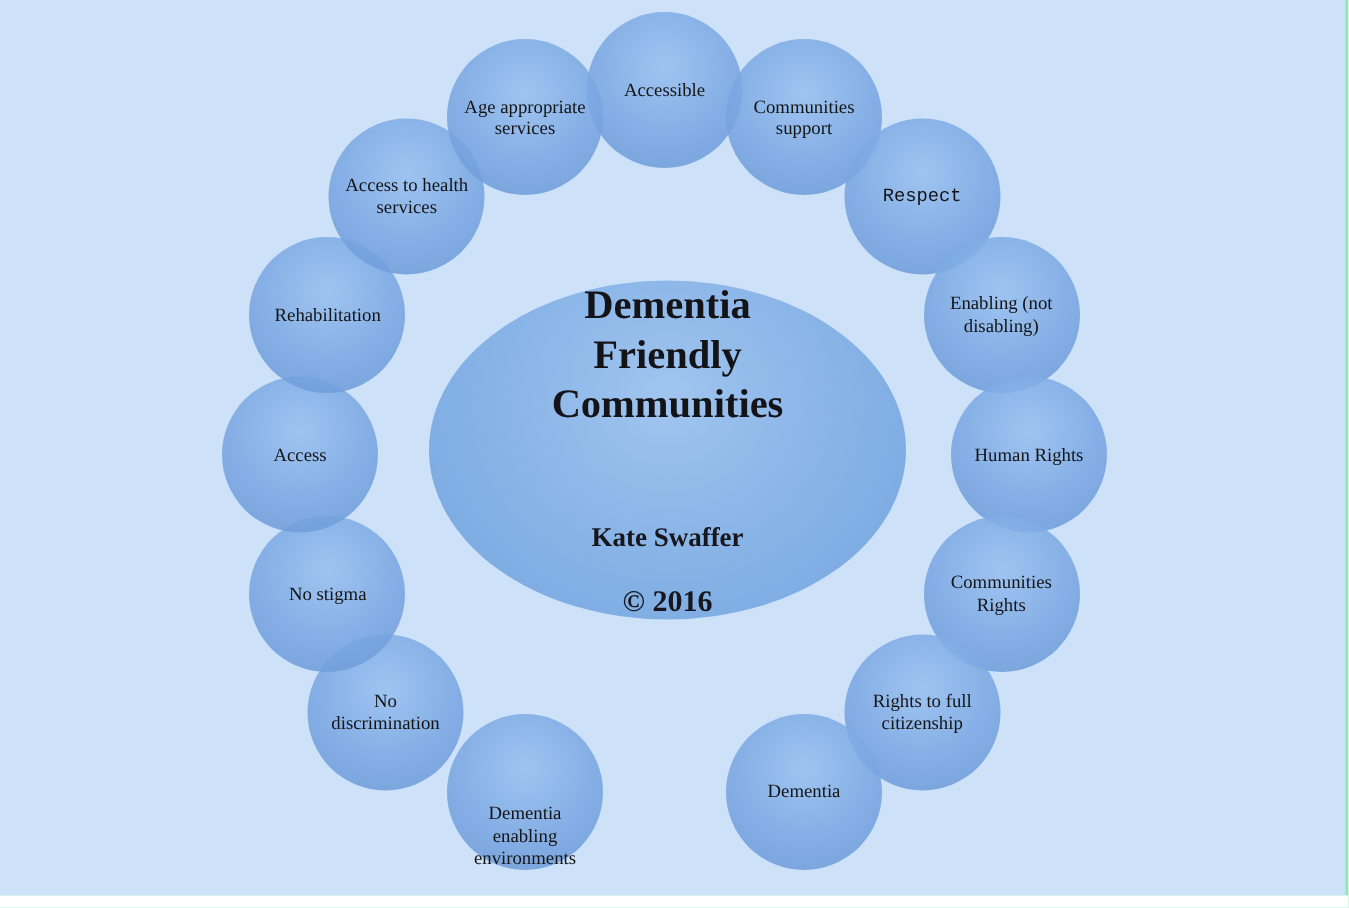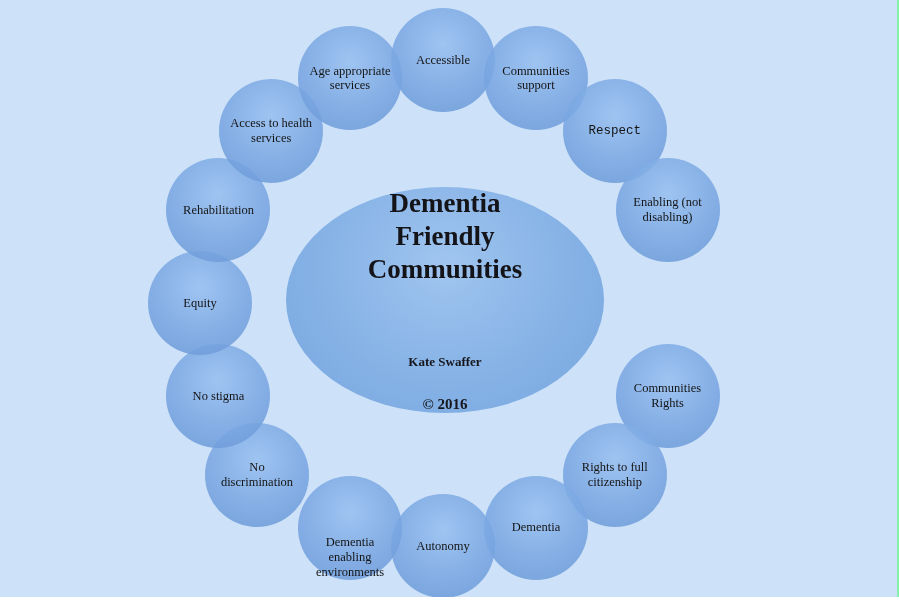--- a/index.html
+++ b/index.html
@@ -63,28 +63,28 @@
   }
   .title {
     white-space: pre-line;
     font-size: 27px;
     font-weight: bold;
     line-height: 1.22;
     color: #131318;
     margin-bottom: 9px;
   }
   .author {
-    font-size: 13px;
+    font-size: 18px;
     font-weight: bold;
     color: #16161c;
     margin-bottom: 4px;
     margin-top: 37px;
   }
   .copyright {
-    font-size: 15px;
+    font-size: 20px;
     font-weight: bold;
     color: #16161c;
   }
   .bottom-strip {
     position: absolute;
     left: 0;
     top: 597px;
     width: 899px;
     height: 8px;
     background: #ffffff;
@@ -102,43 +102,43 @@
   </div>
       <div class="circle" style="left: 483.992px; top: 26.4973px;">
     <span class="circle-label">Communities support</span>
   </div>
       <div class="circle" style="left: 562.827px; top: 79.1731px; font-family: Liberation Mono, monospace;">
     <span class="circle-label">Respect</span>
   </div>
       <div class="circle" style="left: 615.503px; top: 158.008px;">
     <span class="circle-label">Enabling (not disabling)</span>
   </div>
+      <div class="circle" style="left: 634px; top: 251px;">
+    <span class="circle-label">Human Rights</span>
+  </div>
       <div class="circle" style="left: 615.503px; top: 343.992px;">
     <span class="circle-label">Communities Rights</span>
   </div>
       <div class="circle" style="left: 562.827px; top: 422.827px;">
     <span class="circle-label">Rights to full citizenship</span>
   </div>
       <div class="circle" style="left: 483.992px; top: 475.503px;">
     <span class="circle-label">Dementia</span>
-  </div>
-      <div class="circle" style="left: 391px; top: 494px;">
-    <span class="circle-label">Autonomy</span>
   </div>
       <div class="circle" style="left: 298.008px; top: 475.503px; align-items: flex-end;">
     <span class="circle-label">Dementia enabling environments</span>
   </div>
       <div class="circle" style="left: 205px; top: 422.827px; text-align: center;">
     <span class="circle-label">No discrimination</span>
   </div>
       <div class="circle" style="left: 166.497px; top: 343.992px; text-align: center;">
     <span class="circle-label">No stigma</span>
   </div>
       <div class="circle" style="left: 148px; top: 251px;">
-    <span class="circle-label">Equity</span>
+    <span class="circle-label">Access</span>
   </div>
       <div class="circle" style="left: 166.497px; top: 158.008px; font-family: Liberation Serif, serif;">
     <span class="circle-label">Rehabilitation</span>
   </div>
       <div class="circle" style="left: 219.173px; top: 79.1731px;">
     <span class="circle-label">Access to health services</span>
   </div>
       <div class="circle" style="left: 298.008px; top: 26.4973px;">
     <span class="circle-label">Age appropriate services</span>
   </div>

